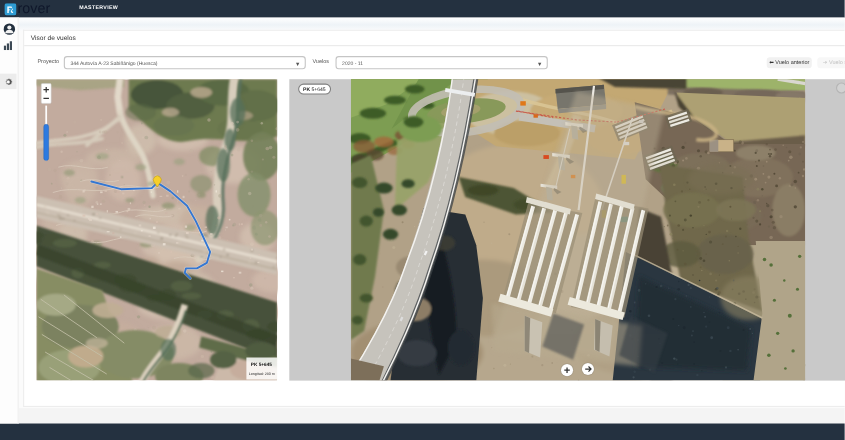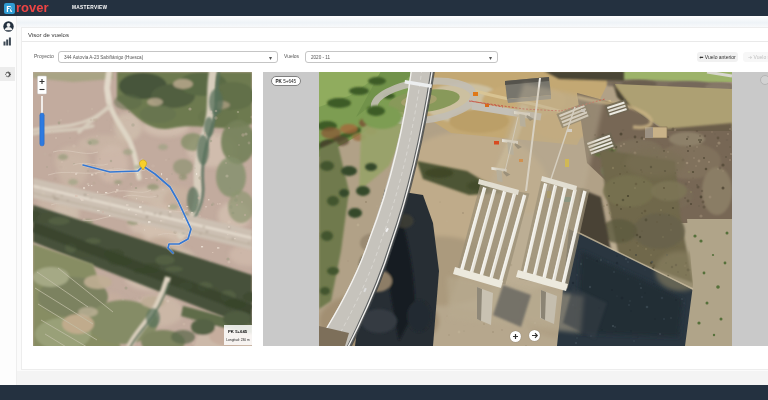--- a/index.html
+++ b/index.html
@@ -2,21 +2,21 @@
 <html><head>
 <meta charset="utf-8">
 <style>
 * { margin:0; padding:0; box-sizing:border-box; }
 html,body { width:768px; height:400px; overflow:hidden; background:#fbfbfb; font-family:"Liberation Sans", sans-serif; }
 #stage { position:relative; width:768px; height:400px; overflow:hidden; }
 .abs { position:absolute; }
 
 #hdr { left:0; top:0; width:768px; height:16px; background:#243140; }
 #logo { left:4px; top:2.5px; width:11px; height:11px; }
-#brand { left:16px; top:0px; font-size:13px; font-weight:bold; color:#ef4444; letter-spacing:0px;text-align:right; }
+#brand { left:16px; top:0px; font-size:13px; font-weight:normal; color:#0f172a; letter-spacing:0px;text-align:right; }
 #mview { left:72px; top:5.2px; font-size:4.8px; font-weight:bold; color:#fff; letter-spacing:0.3px; }
 
 #ftr { left:0; top:385px; width:768px; height:15px; background:#243140; }
 
 #side { left:0; top:16px; width:17px; height:369px; background:#fdfdfd; border-right:1px solid #eee; }
 #selstrip { left:0; top:67px; width:15px; height:14px; background:#ececec; }
 
 #card { left:21px; top:27px; width:747px; height:343px; background:#fff; border:1px solid #ededed; border-right:none; }
 #cardhead { left:0; top:0; width:746px; height:14px; border-bottom:1px solid #e9e9e9; }
 #title { left:6px; top:3.5px; font-size:6px; color:#333; }

